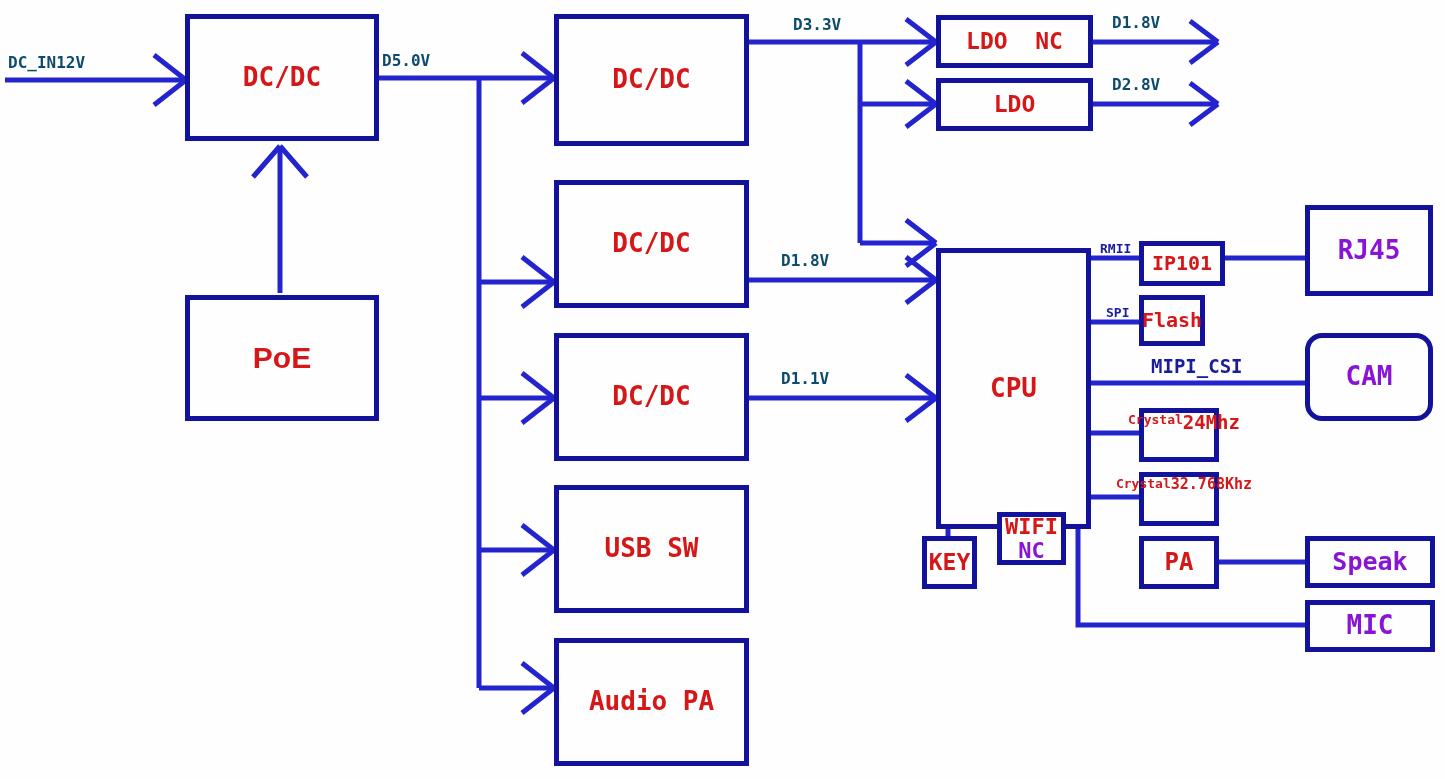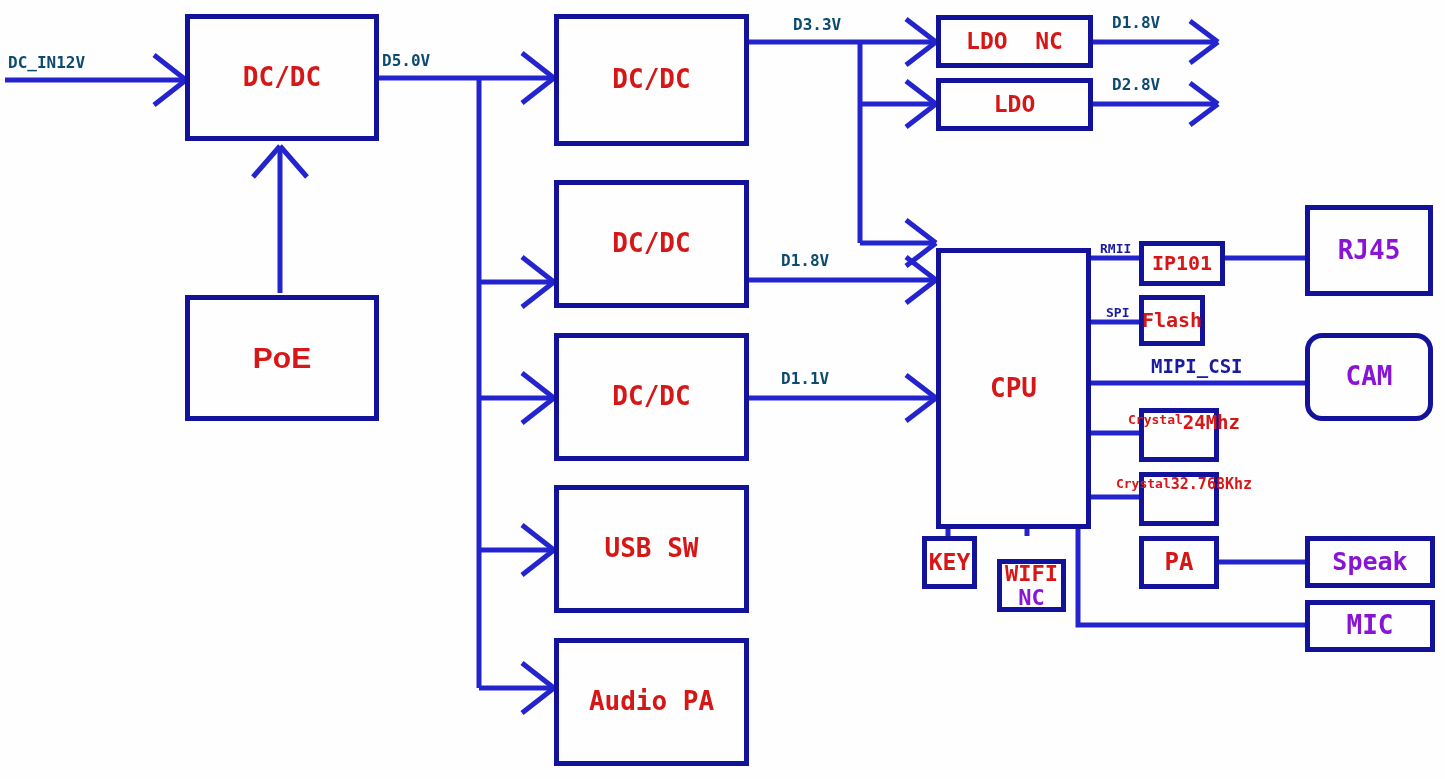--- a/index.html
+++ b/index.html
@@ -243,21 +243,21 @@
   </div>
 
   <div class="box" style="left:1305px; top:600px; width:130px; height:52px;">
     <span class="t purple" style="font-size:26px;">MIC</span>
   </div>
 
   <div class="box" style="left:922px; top:536px; width:55px; height:53px;">
     <span class="t" style="font-size:23px;">KEY</span>
   </div>
 
-  <div class="box twoline" style="left:997px; top:559px; width:69px; height:53px;">
+  <div class="box twoline" style="left:997px; top:512px; width:69px; height:53px;">
     <span class="t" style="font-size:22px;">WIFI</span>
     <span class="t purple" style="font-size:22px;">NC</span>
   </div>
 
   <div class="wlabel" style="left:8px; top:55px;">DC_IN12V</div>
   <div class="wlabel" style="left:382px; top:53px;">D5.0V</div>
   <div class="wlabel" style="left:793px; top:17px;">D3.3V</div>
   <div class="wlabel" style="left:1112px; top:15px;">D1.8V</div>
   <div class="wlabel" style="left:1112px; top:77px;">D2.8V</div>
   <div class="wlabel" style="left:781px; top:253px;">D1.8V</div>

